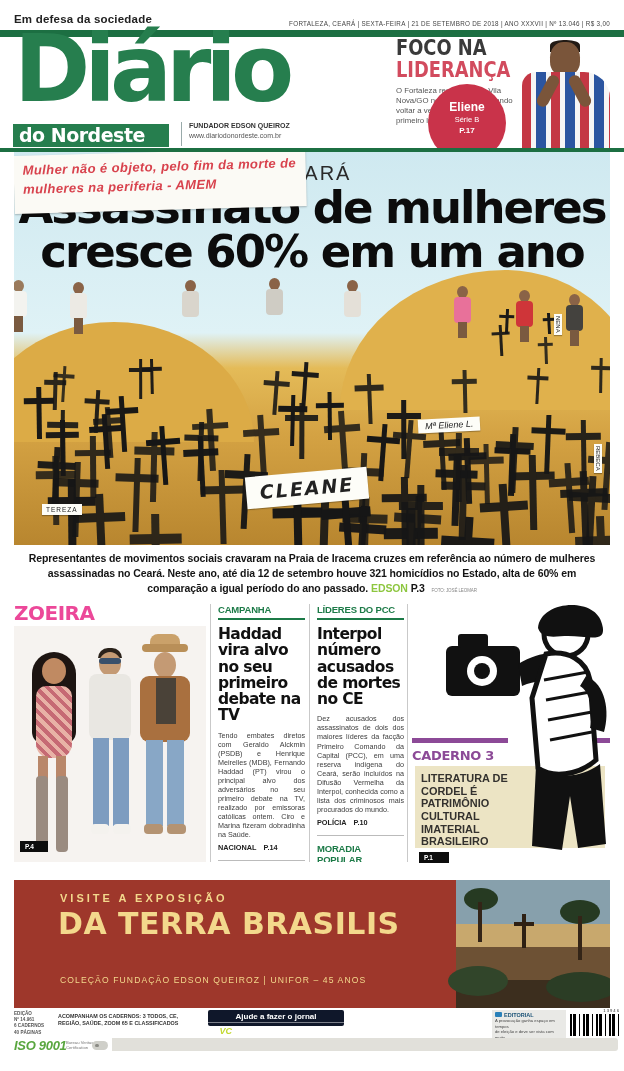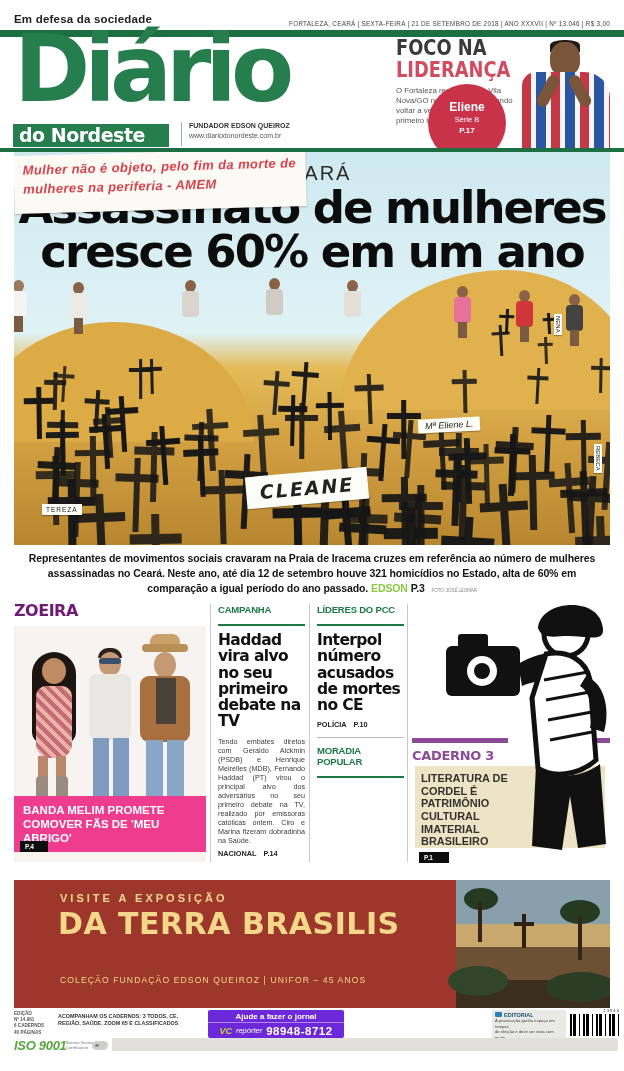--- a/index.html
+++ b/index.html
@@ -58,29 +58,29 @@
   .cx i{position:absolute;left:50%;transform:translateX(-50%);width:16%;min-width:3px;height:100%;background:#161616;display:block;}
   .cx::before{content:"";position:absolute;top:22%;left:0;width:100%;height:11%;min-height:3px;background:#161616;}
   .ctag{position:absolute;z-index:5;background:#fdfdf8;color:#222;box-shadow:0 1px 1px rgba(0,0,0,.3);}
   .caption{left:22px;top:551px;width:580px;text-align:center;font-size:10.5px;line-height:1.45;
            color:#141414;font-weight:bold;letter-spacing:-.1px;}
   .cap-section{color:#8dc63f;}
   .cap-credit{font-size:4.5px;color:#888;font-weight:normal;margin-left:4px;}
 
   
   .vdiv{top:604px;height:258px;width:1px;background:#c9c9c9;}
-  .zoeira-title{left:14px;top:601px;font-size:16px;color:#701a75;letter-spacing:-.5px;}
+  .zoeira-title{left:14px;top:601px;font-size:20px;color:#ec4899;letter-spacing:-.5px;}
   .zphoto{left:14px;top:626px;width:192px;height:236px;background:#f6f3f0;overflow:hidden;}
   .zban{position:absolute;left:0;top:170px;width:192px;box-sizing:border-box;background:#ee3d8f;
         color:#fff;font-size:11.5px;font-weight:bold;line-height:1.22;padding:7px 9px;z-index:6;}
   .ztag{position:absolute;left:6px;top:215px;background:#0d0d0d;color:#fff;font-size:6.5px;
         font-weight:bold;padding:2px 14px 2px 5px;z-index:6;}
   .newscol{position:absolute;top:604px;width:87px;height:258px;overflow:hidden;}
   .kicker{font-size:9.5px;font-weight:bold;color:#1c7a47;border-bottom:2px solid #1c7a47;
-          padding-bottom:9px;margin-bottom:6px;letter-spacing:-.2px;}
+          padding-bottom:3px;margin-bottom:6px;letter-spacing:-.2px;}
   .h-big{font-size:15.5px;line-height:1.05;letter-spacing:-.6px;color:#111;margin:0 0 7px;}
   .bodytxt{font-size:7.2px;line-height:1.26;color:#3c3c3c;text-align:justify;margin:0 0 4px;}
   .tagline{font-size:7.3px;font-weight:bold;color:#222;}
   .tagline .pg{margin-left:7px;}
   .storydiv{border:none;border-top:1px solid #bbb;margin:8px 0 7px;}
 
   
   .c3-rule{top:738px;height:5px;background:#8c4a97;}
   .c3-label{left:412px;top:748px;font-size:13px;color:#8c4a97;letter-spacing:-.3px;}
   .c3-box{left:415px;top:766px;width:190px;height:82px;background:#ece4c4;}
@@ -96,21 +96,21 @@
   .ad-t2{position:absolute;left:44px;top:58px;font-size:30px;letter-spacing:.5px;color:#f3d88c;}
   .ad-s1{position:absolute;left:46px;top:95px;font-size:8.6px;letter-spacing:1.1px;color:#f3d88c;}
   .ad-s2{position:absolute;left:46px;top:109px;font-size:10.5px;letter-spacing:1.4px;color:#f3d88c;font-weight:bold;}
   .ad-art{position:absolute;left:442px;top:0;width:154px;height:128px;
           background:linear-gradient(180deg,#87a0ac 0 34%,#c8a86d 34% 52%,#6d5134 52% 78%,#3c2e1e 78% 100%);}
   .palm{position:absolute;background:#263a22;border-radius:50%;}
   .crossa{position:absolute;background:#2e2013;}
 
   
   .ftiny{font-size:4.6px;line-height:1.35;color:#555;font-weight:bold;}
-  .gbox{position:absolute;top:1010px;height:28px;background:#6d28d9;border-radius:2px;color:#fff;
+  .gbox{position:absolute;top:1010px;height:16px;background:#0f172a;border-radius:2px;color:#fff;
         box-sizing:border-box;text-align:center;}
   .gbox .hd{font-size:8px;font-weight:bold;border-bottom:1px solid rgba(255,255,255,.45);padding:2px 0 1px;}
   .gbox .row{display:flex;align-items:center;justify-content:center;gap:4px;height:15px;}
   .vc{color:#c3d933;font-style:italic;font-weight:bold;font-size:9px;}
   .vcr{color:#fff;font-style:italic;font-size:7.5px;}
   .phone{font-size:11.5px;font-weight:bold;letter-spacing:.5px;}
   .edbox{left:492px;top:1010px;width:74px;height:30px;background:#e9e9e6;position:absolute;
          padding:2px 3px;box-sizing:border-box;}
   .edbox .lbl{font-size:5.5px;font-weight:bold;color:#1a5276;}
   .bubble{display:inline-block;width:7px;height:5px;background:#2980b9;border-radius:1px;margin-right:2px;}
@@ -461,38 +461,38 @@
     <div class="abs" style="left:136px;top:8px;width:30px;height:14px;background:#caa16a;border-radius:8px 8px 0 0;"></div>
     <div class="abs" style="left:128px;top:18px;width:46px;height:8px;background:#b98f58;border-radius:6px;"></div>
     <div class="abs" style="left:140px;top:26px;width:22px;height:26px;background:#c49a74;border-radius:50%;"></div>
     <div class="abs" style="left:126px;top:50px;width:50px;height:66px;background:#a9703f;border-radius:9px;"></div>
     <div class="abs" style="left:142px;top:52px;width:20px;height:46px;background:#4a4238;"></div>
     <div class="abs" style="left:132px;top:114px;width:17px;height:86px;background:#88a7c6;"></div>
     <div class="abs" style="left:153px;top:114px;width:17px;height:86px;background:#88a7c6;"></div>
     <div class="abs" style="left:130px;top:198px;width:19px;height:10px;background:#b49372;border-radius:4px;"></div>
     <div class="abs" style="left:153px;top:198px;width:19px;height:10px;background:#b49372;border-radius:4px;"></div>
 
-    <div class="zban">BANDA MELIM PROMETE COMOVER FÃS DE 'MEU ABRIGO'</div>
     <div class="ztag">P.4</div>
   </div>
 
   <div class="newscol" style="left:218px;">
     <div class="kicker">CAMPANHA</div>
     <h3 class="h-big headfont">Haddad vira alvo no seu primeiro debate na TV</h3>
     <p class="bodytxt">Tendo embates diretos com Geraldo Alckmin (PSDB) e Henrique Meirelles (MDB), Fernando Haddad (PT) virou o principal alvo dos adversários no seu primeiro debate na TV, realizado por emissoras católicas ontem. Ciro e Marina fizeram dobradinha na Saúde.</p>
     <div class="tagline">
       <span>NACIONAL</span><span class="pg">P.14</span>
     </div>
     <hr class="storydiv">
 
   </div>
 
   <div class="newscol" style="left:317px;">
     <div class="kicker">LÍDERES DO PCC</div>
     <h3 class="h-big headfont">Interpol número acusados de mortes no CE</h3>
+    <p class="bodytxt">Dez acusados dos assassinatos de dois dos maiores líderes da facção Primeiro Comando da Capital (PCC), em uma reserva indígena do Ceará, serão incluídos na Difusão Vermelha da Interpol, conhecida como a lista dos criminosos mais procurados do mundo.</p>
     <div class="tagline">
       <span>POLÍCIA</span><span class="pg">P.10</span>
     </div>
     <hr class="storydiv">
     <div class="kicker">MORADIA POPULAR</div>
 
   </div>
 
   <div class="abs c3-rule" style="left:412px;width:96px;"></div>
   <div class="abs c3-rule" style="left:556px;width:54px;"></div>

